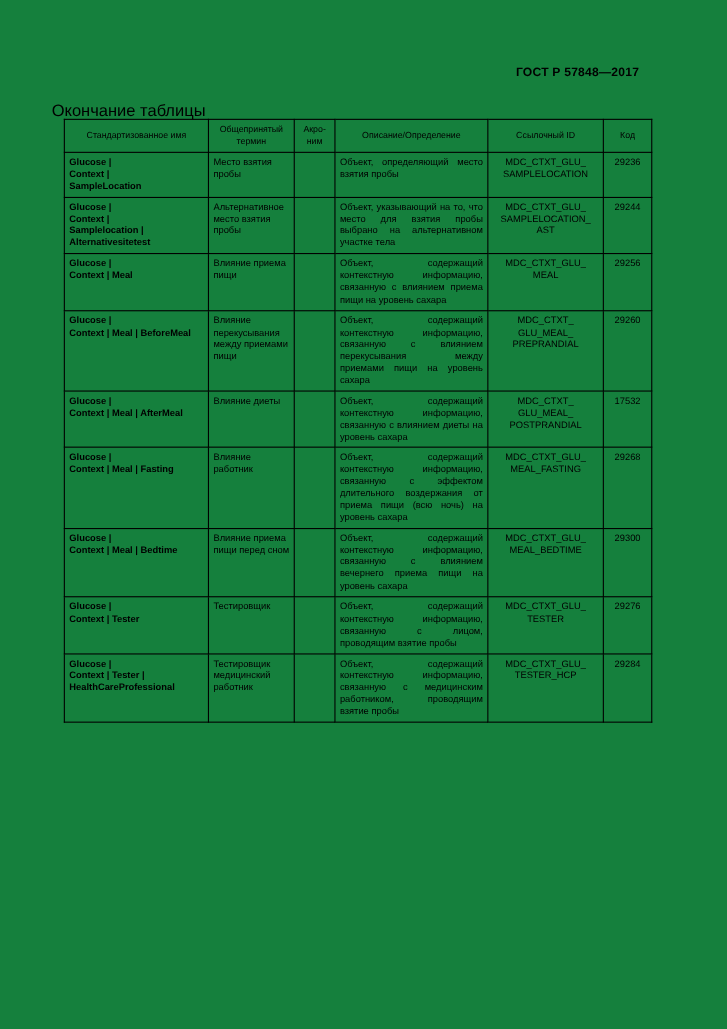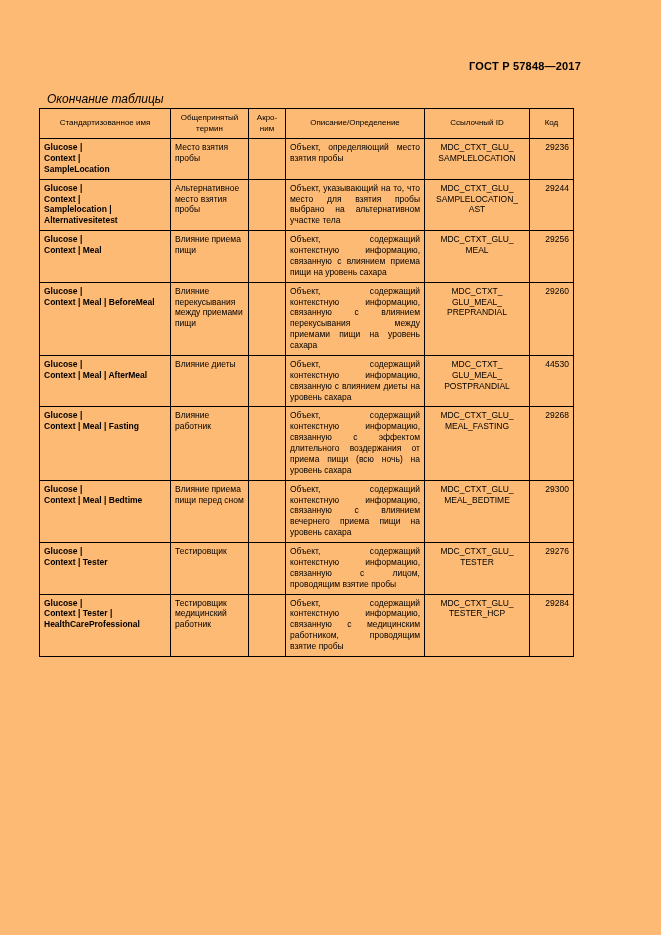--- a/index.html
+++ b/index.html
@@ -6,40 +6,39 @@
   html, body { margin: 0; padding: 0; }
   body {
     width: 661px; height: 935px;
     background: #ffffff;
     font-family: "Liberation Sans", sans-serif;
     color: #000000;
   }
   .page {
     position: relative;
     width: 661px; height: 935px;
-    background: #fdba74;
+    background: #15803d;
     overflow: hidden;
   }
   .doc-number {
     position: absolute;
     top: 60px; left: 47px; width: 534px;
     text-align: right;
     font-size: 11px;
     font-weight: bold;
     letter-spacing: 0.2px;
   }
   .caption {
     position: absolute;
     top: 92px; left: 47px;
-    font-size: 12px;
-    font-style: italic;
+    font-size: 15px;
   }
   table.data-table {
     position: absolute;
-    top: 108px; left: 39px;
+    top: 108px; left: 58px;
     width: 534px;
     border-collapse: collapse;
     table-layout: fixed;
     font-size: 8.5px;
     line-height: 1.28;
   }
   .data-table th, .data-table td {
     border: 1px solid #000;
   }
   .data-table th {
@@ -50,21 +49,21 @@
     padding: 3px 2px;
     height: 30px;
   }
   .data-table td {
     vertical-align: top;
     padding: 3px 4px 4px 4px;
   }
   .cell-name  { white-space: pre-line; font-weight: bold; }
   .cell-ref   { white-space: pre-line; text-align: center; }
   .cell-desc  { text-align: justify; }
-  .cell-code  { text-align: right; }
+  .cell-code  { text-align: center; }
   .page-number {
     position: absolute;
     top: 839px; left: 47px; width: 534px;
     text-align: right;
     font-size: 11px;
   }
 </style>
 </head>
 <body>
 
@@ -141,21 +140,21 @@
   </tr>
         <tr>
     <td class="cell-name">Glucose |
 Context | Meal | AfterMeal</td>
     <td class="cell-term">Влияние диеты</td>
     <td class="cell-acronym"></td>
     <td class="cell-desc">Объект, содержащий контекстную информацию, связанную с влиянием диеты на уровень сахара</td>
     <td class="cell-ref">MDC_CTXT_
 GLU_MEAL_
 POSTPRANDIAL</td>
-    <td class="cell-code">44530</td>
+    <td class="cell-code">17532</td>
   </tr>
         <tr>
     <td class="cell-name">Glucose |
 Context | Meal | Fasting</td>
     <td class="cell-term">Влияние работник</td>
     <td class="cell-acronym"></td>
     <td class="cell-desc">Объект, содержащий контекстную информацию, связанную с эффектом длительного воздержания от приема пищи (всю ночь) на уровень сахара</td>
     <td class="cell-ref">MDC_CTXT_GLU_
 MEAL_FASTING</td>
     <td class="cell-code">29268</td>

